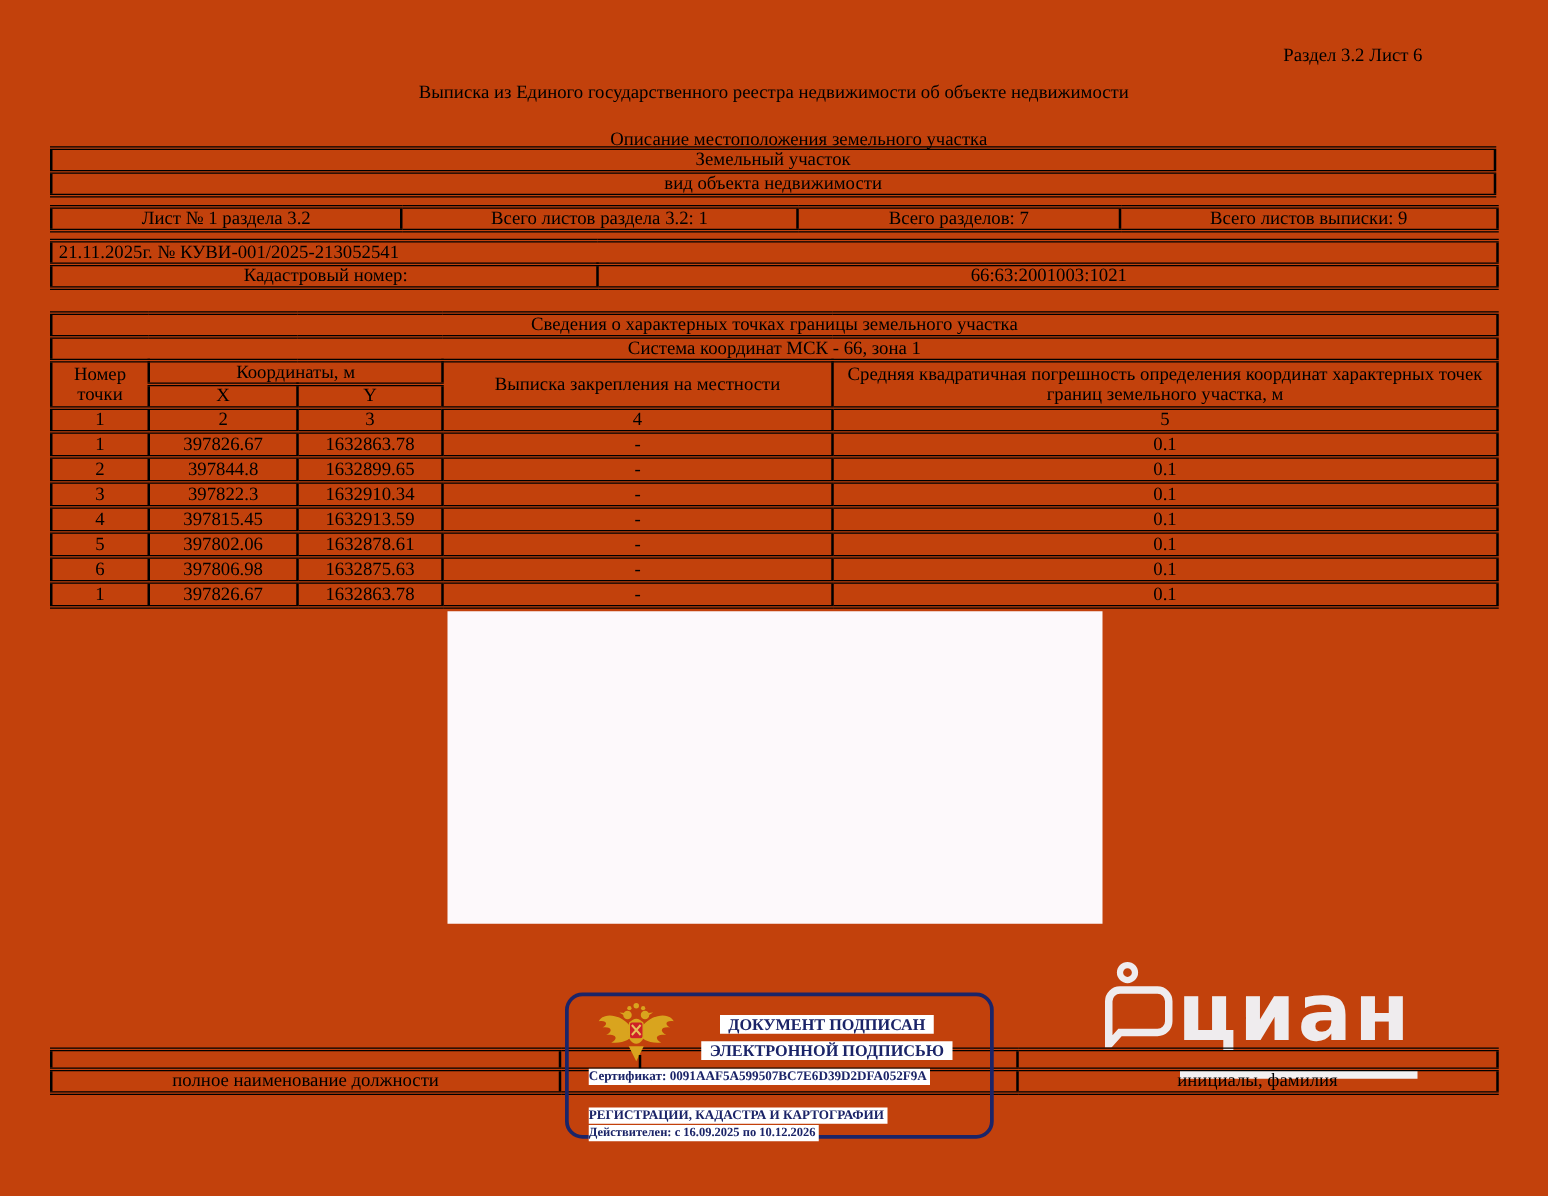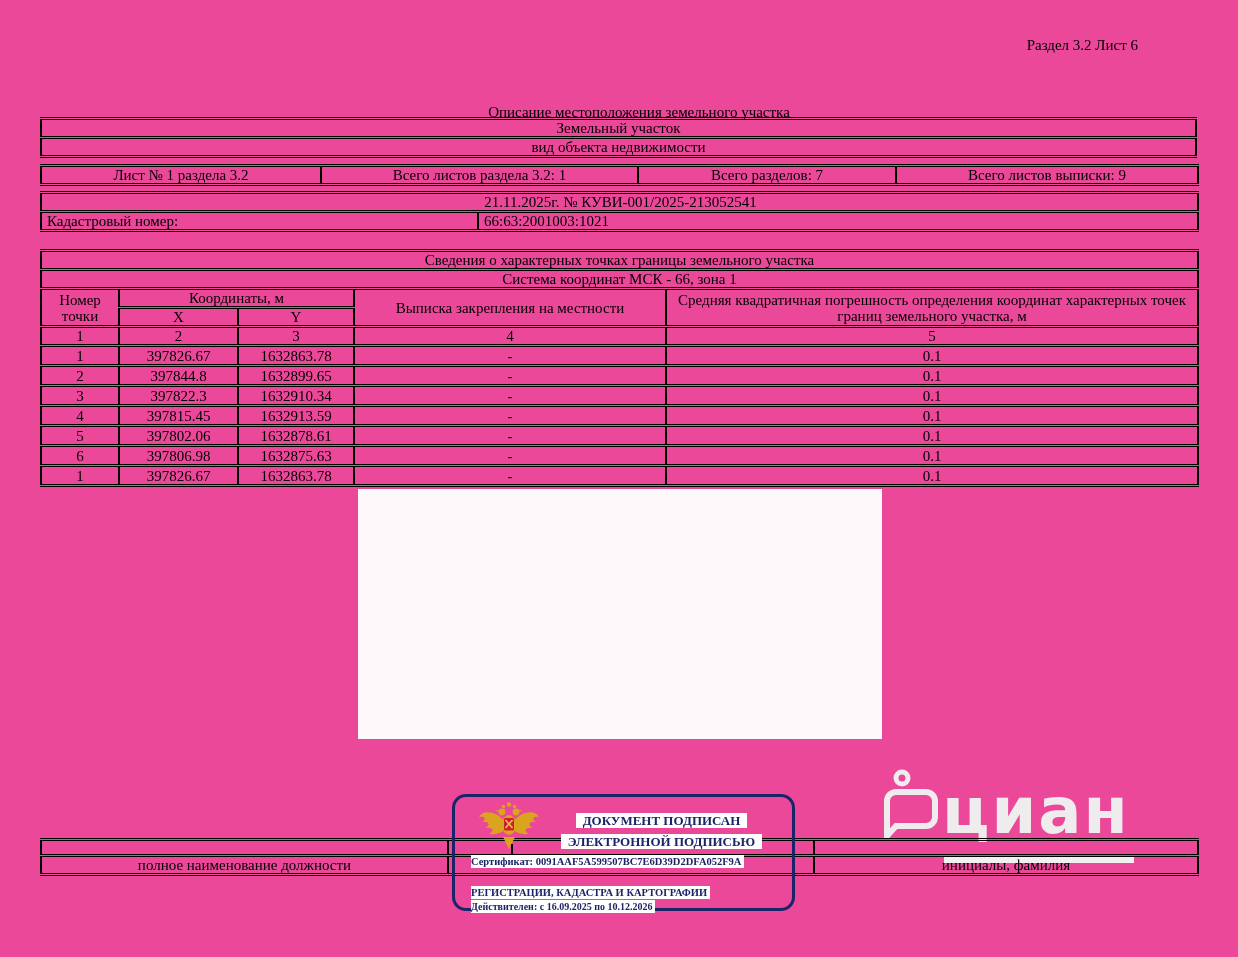--- a/index.html
+++ b/index.html
@@ -1,17 +1,17 @@
 <!DOCTYPE html>
 <html><head>
 <meta charset="utf-8">
 <style>
   html,body { margin:0; padding:0; background:#ffffff; }
   .page {
-    position:relative; width:1238px; height:957px; background:#ec4899;
+    position:relative; width:1238px; height:957px; background:#c2410c;
     font-family:"Liberation Serif","DejaVu Serif",serif; color:#000; overflow:hidden;
   }
   .abs { position:absolute; }
 
   table { border-collapse:collapse; table-layout:fixed; width:100%; }
   td {
     border-left:2px solid #000; border-right:2px solid #000;
     border-top:3px double #000; border-bottom:3px double #000;
     font-size:15px; line-height:16px; text-align:center; vertical-align:middle;
     padding:0 3px; overflow:hidden; white-space:normal;
@@ -19,22 +19,22 @@
   td.left { text-align:left; padding-left:5px; }
 
   .hdr-right { top:37px; right:100px; font-size:15px; }
   .title-center { left:0; width:100%; text-align:center; font-size:15px; }
 
   .t-object   { left:40px; top:117px; width:1157px; z-index:2; }
   .t-object td { height:15px; }
   .t-sheets   { left:40px; top:164px; width:1157px; z-index:2; }
   .t-sheets td { height:15px; }
   .t-request  { left:40px; top:191px; width:1157px; z-index:2; }
-  .t-request tr:nth-child(1) td { height:15px;text-align:center; }
-  .t-request tr:nth-child(2) td { height:16px; }
+  .t-request tr:nth-child(1) td { height:15px; }
+  .t-request tr:nth-child(2) td { height:16px;text-align:center; }
   .t-points   { left:40px; top:249px; width:1157px; z-index:2; }
   .row-title td { height:16px; }
   .row-head td  { height:16px; }
   .row-xy td    { height:15px; }
   .row-nums td  { height:14px; }
   .t-points tbody td { height:17px; }
 
   .t-sign { left:40px; top:838px; width:1157px; z-index:2; }
   .t-sign tr:nth-child(1) td { height:13px; }
   .t-sign tr:nth-child(2) td { height:16px; }
@@ -69,20 +69,21 @@
   }
   .stamp-tick { position:absolute; left:56px; top:47px; width:2px; height:11px; background:#000; }
   .eagle { position:absolute; left:22px; top:4px; }
 </style>
 </head>
 <body>
 
 <div class="page">
 
   <div class="abs hdr-right">Раздел 3.2 Лист 6</div>
+  <div class="abs title-center" style="top:66px;">Выписка из Единого государственного реестра недвижимости об объекте недвижимости</div>
   <div class="abs title-center" style="top:104px;margin-left:20px;">Описание местоположения земельного участка</div>
 
   <div class="abs t-object">
     <table>
       <tbody>
           <tr>
         <td>Земельный участок</td>
       </tr>
       <tr>
         <td>вид объекта недвижимости</td>

